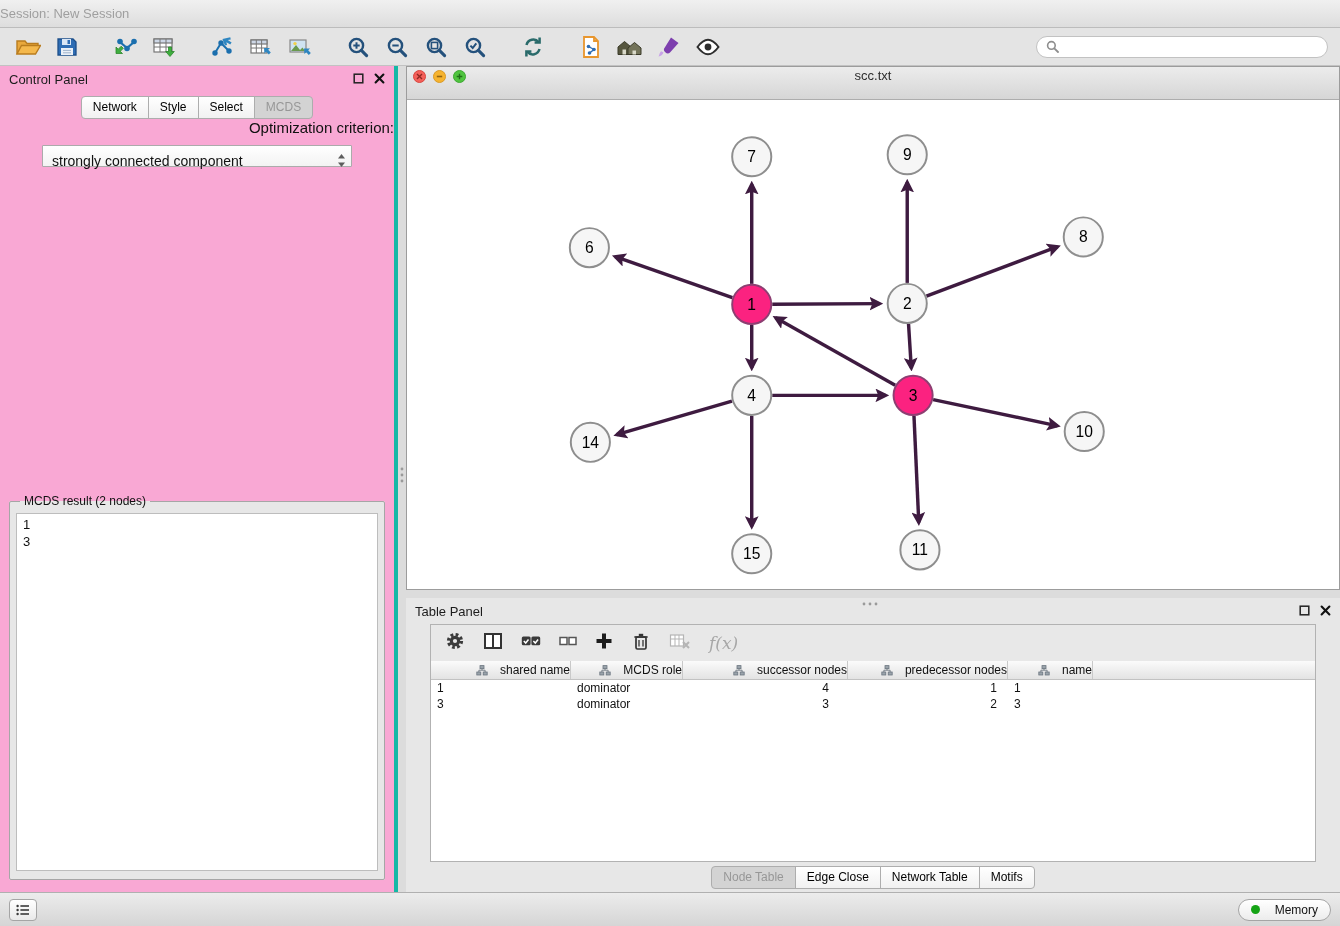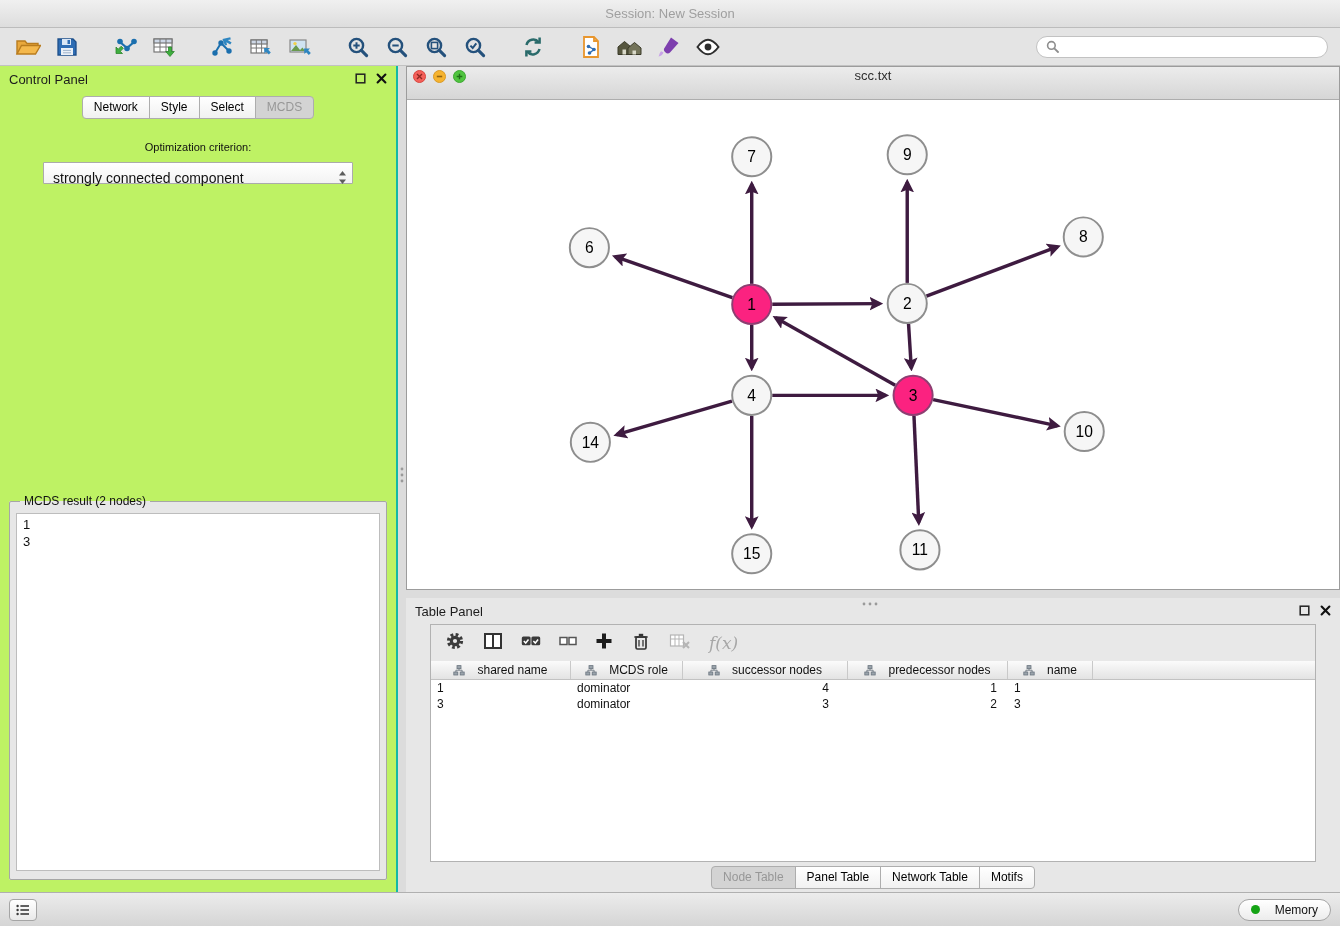--- a/index.html
+++ b/index.html
@@ -1,40 +1,40 @@
 <!DOCTYPE html>
 <html><head>
 <meta charset="utf-8">
 <style>
   *{box-sizing:border-box;margin:0;padding:0}
   html,body{width:1340px;height:926px;overflow:hidden;font-family:"Liberation Sans",sans-serif;background:#e3e3e3;-webkit-font-smoothing:antialiased}
   
-  .titlebar{height:28px;background:linear-gradient(#f0f0f0,#dddddd);border-bottom:1px solid #bcbcbc;display:flex;align-items:center;justify-content:center;font-size:13px;color:#9f9f9f}
+  .titlebar{height:28px;background:linear-gradient(#f0f0f0,#dddddd);border-bottom:1px solid #bcbcbc;display:flex;align-items:center;justify-content:flex-start;font-size:13px;color:#9f9f9f}
   
   .toolbar{height:38px;background:#e4e4e4;border-bottom:1px solid #c2c2c2;display:flex;align-items:center;padding:0 12px;gap:7px}
   .tb-btn{width:32px;height:30px;display:flex;align-items:center;justify-content:center;background:transparent;border:none;cursor:default}
   .tb-sep{width:12px;height:26px}
   .search-wrap{margin-left:auto;width:292px;height:22px;background:#fff;border:1px solid #c2c2c2;border-radius:12px;display:flex;align-items:center;padding:0 9px;gap:5px}
   .search-input{border:none;outline:none;flex:1;font-size:12px;background:transparent;color:#333}
   
   .main{display:flex;height:826px}
   .vsplit{width:8px;background:#dcdcdc;position:relative}
   .vsplit .grip{position:absolute;left:2px;top:400px}
   .right-col{flex:1;display:flex;flex-direction:column;min-width:0}
   
-  .control-panel{width:398px;background:#bef264;position:relative;border-right:2px solid #14b8a6}
+  .control-panel{width:398px;background:#f9a8d4;position:relative;border-right:4px solid #14b8a6}
   .panel-header{height:26px;display:flex;align-items:center;padding:0 9px;font-size:13px;color:#1c1c1c}
   .ph-icons{margin-left:auto;display:flex;gap:10px;align-items:center}
   .seg{display:flex;justify-content:center}
   .seg .tab{font-size:12px;line-height:15px;padding:3px 11px;background:linear-gradient(#ffffff,#f1f1f1);border:1px solid #adadad;margin-left:-1px;color:#000;cursor:default;white-space:nowrap}
   .seg .tab:first-child{border-radius:4px 0 0 4px;margin-left:0}
   .seg .tab:last-child{border-radius:0 4px 4px 0}
   .seg .tab.inactive-look{background:#d3d3d3;color:#979797}
   .cp-tabs{margin-top:4px}
-  .opt-label{text-align:center;font-size:11px;color:#111;margin-top:22px}
+  .opt-label{text-align:right;font-size:15px;color:#111;}
   .dropdown{width:310px;height:22px;margin:9px auto 0 auto;background:linear-gradient(#ffffff,#f3f3f3);border:1px solid #ababab;border-radius:1px;display:flex;align-items:center;padding:9px 5px 0 9px;font-size:14px;color:#111}
   .dropdown .dd-text{flex:1}
   .btn-row{display:flex;justify-content:center;gap:14px;margin-top:13px}
   .mac-btn{font-size:13px;padding:3px 15px;background:linear-gradient(#ffffff,#ededed);border:1px solid #a9a9a9;border-radius:5px;color:#111;cursor:default}
   .result-box{position:absolute;left:9px;right:9px;top:428px;bottom:12px;border:1px solid #a6a6a6;border-radius:2px;padding:5px 6px 8px 6px;background:#e7e7e7}
   .result-box legend{font-size:12px;color:#111;padding:0 4px;margin-left:4px}
   .result-area{width:100%;height:100%;background:#fff;border:1px solid #bdbdbd;font-size:13px;line-height:17px;color:#111;padding:2px 6px;white-space:pre}
   
   .network-window{height:524px;border:1px solid #9c9c9c;background:#fff;display:flex;flex-direction:column}
   .net-titlebar{height:22px;background:linear-gradient(#ececec,#d6d6d6);border-bottom:1px solid #adadad;display:flex;align-items:flex-end;padding:16px 6px;position:relative;flex:none}
@@ -45,21 +45,21 @@
   .light.green{background:#50c43f;border:1px solid #3da832}
   .net-title{position:absolute;left:0;right:0;text-align:center;font-size:13px;color:#2d2d2d}
   .hsplit{height:8px;background:#dcdcdc;position:relative}
   .hsplit .grip{position:absolute;left:455px;top:2px}
   
   .table-panel{flex:1;background:#e7e7e7;display:flex;flex-direction:column;min-height:0}
   .tp-frame{flex:1;margin:0 24px;border:1px solid #b2b2b2;display:flex;flex-direction:column;background:#fff;min-height:0}
   .tp-toolbar{height:36px;background:#e8e8e8;display:flex;align-items:center;gap:18px;padding:0 14px;flex:none}
   .fx-label{font-size:17px;font-style:italic;font-family:"DejaVu Serif",serif;color:#a7a7a7}
   .tp-colheader{height:19px;display:flex;background:linear-gradient(#fbfbfb,#e3e3e3);border-bottom:1px solid #c2c2c2;flex:none}
-  .th{display:flex;align-items:center;justify-content:center;gap:12px;font-size:12px;border-right:1px solid #c9c9c9;color:#111;background:linear-gradient(#fbfbfb,#e3e3e3)}
+  .th{display:flex;align-items:center;justify-content:flex-end;gap:12px;font-size:12px;border-right:1px solid #c9c9c9;color:#111;background:linear-gradient(#fbfbfb,#e3e3e3)}
   .c0{width:140px}.c1{width:112px}.c2{width:165px}.c3{width:160px}.c4{width:85px}
   .tp-body{flex:1;background:#fff;overflow:hidden}
   .trow{display:flex;height:16px;align-items:center;font-size:12px;color:#111}
   .td{padding:0 6px;overflow:hidden;white-space:nowrap}
   .td.c2{text-align:right;padding-right:19px}
   .td.c3{text-align:right;padding-right:11px}
   .tp-tabs-row{height:30px;display:flex;align-items:center;justify-content:center;flex:none}
   
   .statusbar{height:34px;background:linear-gradient(#ececec,#d5d5d5);border-top:1px solid #b0b0b0;display:flex;align-items:center;padding:0 9px}
   .list-btn{width:28px;height:22px;border:1px solid #a5a5a5;border-radius:4px;background:linear-gradient(#ffffff,#e9e9e9);display:flex;align-items:center;justify-content:center}
@@ -474,21 +474,21 @@
               <div class="td c1">dominator</div>
               <div class="td c2">3</div>
               <div class="td c3">2</div>
               <div class="td c4">3</div>
             </div>
           </div>
       </div>
       <div class="tp-tabs-row">
         <div class="seg">
           <div class="tab inactive-look">Node Table</div>
-          <div class="tab">Panel Table</div>
+          <div class="tab">Edge Close</div>
           <div class="tab">Network Table</div>
           <div class="tab">Motifs</div>
         </div>
       </div>
     </div>
   </div>
 </div>
 
 <div class="statusbar">
   <div class="list-btn">

